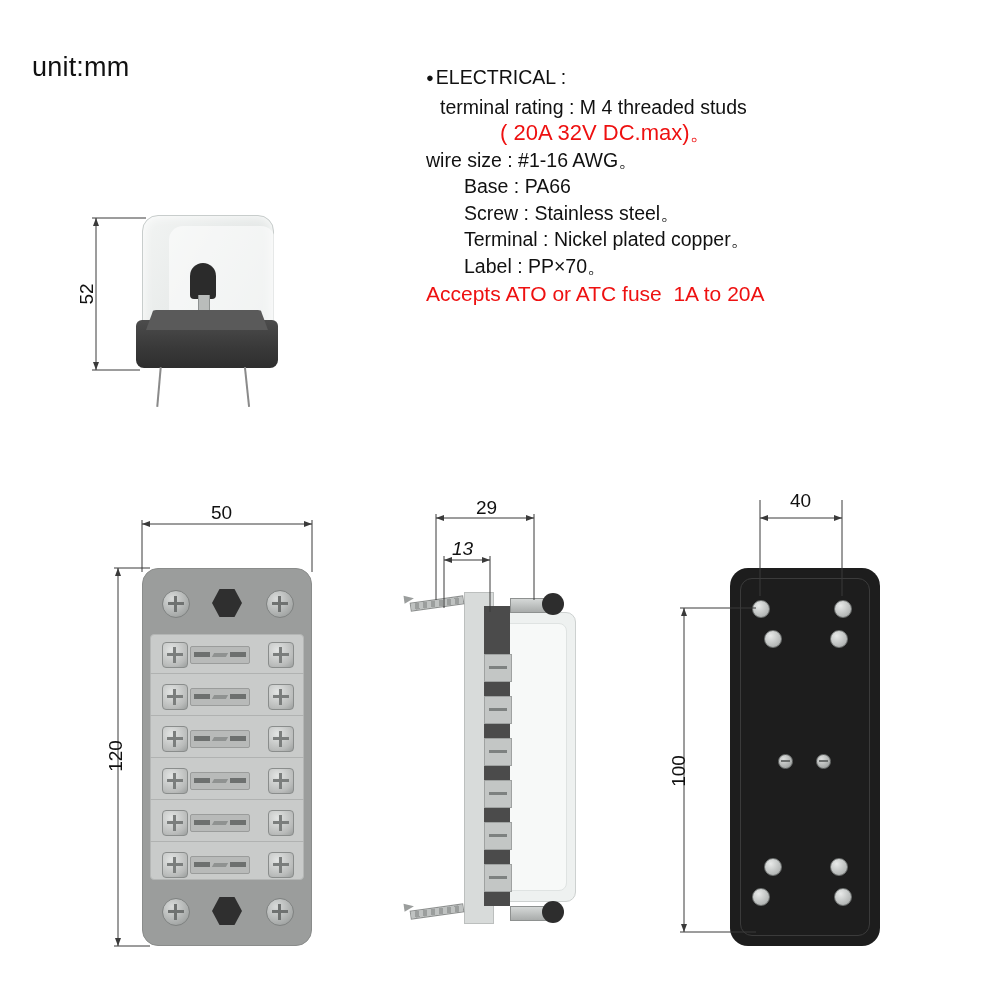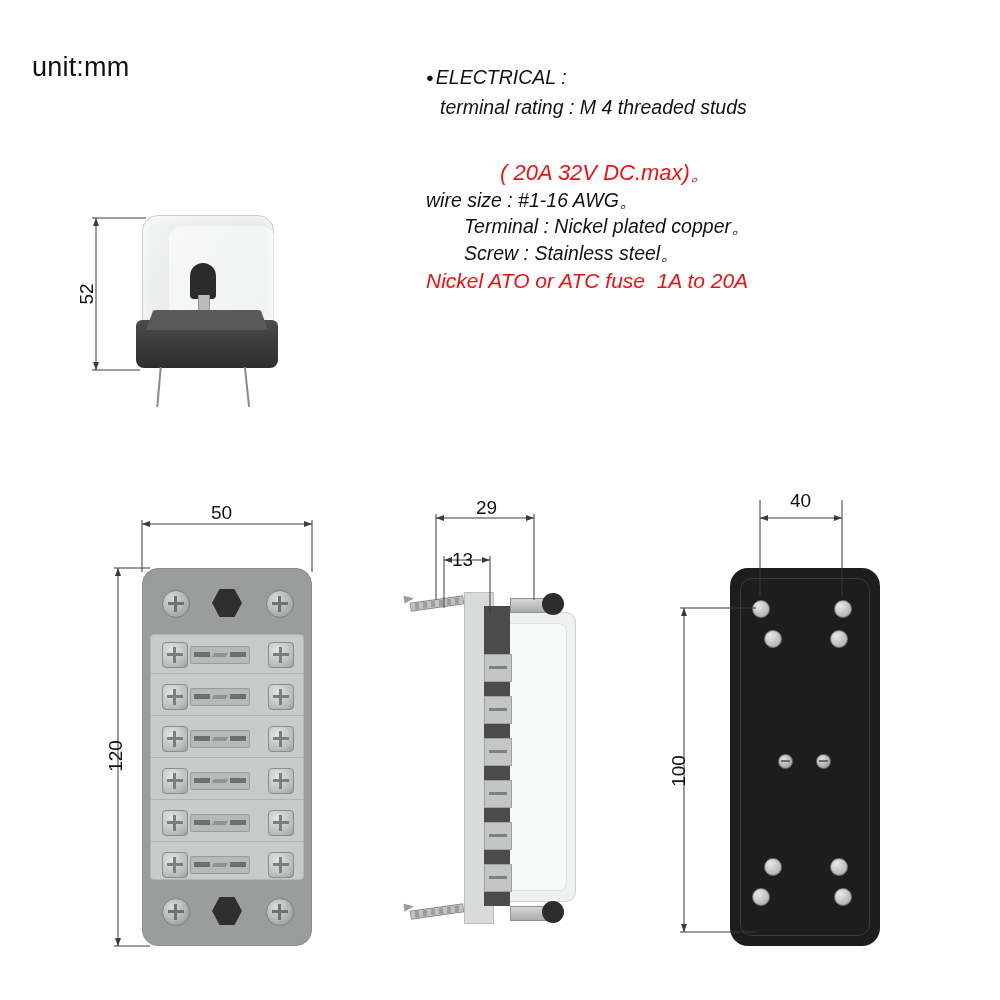--- a/index.html
+++ b/index.html
@@ -32,40 +32,40 @@
   
   #spec-block {
     position: absolute;
     left: 426px;
     top: 64px;
     width: 470px;
     font-size: 19.5px;
     line-height: 26.5px;
     color: #111;
   }
-  #spec-block .line { white-space: pre; font-style: italic; }
+  #spec-block .line { white-space: pre; }
   #spec-block .bullet::before {
     content: "\25CF";
     font-size: 13px;
     position: relative;
     top: -2px;
     margin-right: 2px;
   }
   #spec-block .ind1 { padding-left: 14px; }
   #spec-block .ind2 { padding-left: 38px; }
   #spec-block .red {
     color: #ee1111;
     font-size: 22px;
   }
   #spec-block .red-line {
     color: #ee1111;
     font-size: 21px;
     margin-top: 2px;
   }
-  #spec-block .redcenter { padding-left: 74px; margin-top: 40px; }
+  #spec-block .redcenter { padding-left: 74px; }
 
   
   .dimtext {
     position: absolute;
     font-size: 19px;
     color: #111;
   }
   .dimtext.vert {
     transform: rotate(-90deg);
     transform-origin: 50% 50%;
@@ -391,23 +391,25 @@
 
 <div id="page">
 
   <div id="unit-label">unit:mm</div>
 
   <div id="spec-block">
     <div class="line bullet">ELECTRICAL :</div>
     <div class="line ind1">terminal rating : M 4 threaded studs</div>
     <div class="line redcenter red">( 20A 32V DC.max)。</div>
     <div class="line">wire size : #1-16 AWG。</div>
+    <div class="line ind2">Base : PA66</div>
+    <div class="line ind2">Screw : Stainless steel。</div>
     <div class="line ind2">Terminal : Nickel plated copper。</div>
-    <div class="line ind2">Screw : Stainless steel。</div>
-    <div class="line red-line">Nickel ATO or ATC fuse  1A to 20A</div>
+    <div class="line ind2">Label : PP×70。</div>
+    <div class="line red-line">Accepts ATO or ATC fuse  1A to 20A</div>
   </div>
 
   <div id="view-top">
     <div class="cap">
       <div class="cap-inner"></div>
     </div>
     <div class="knob"></div>
     <div class="stud"></div>
     <div class="nut"></div>
     <div class="base">
@@ -568,17 +570,17 @@
       <polygon points="684,932 681,924 687,924" fill="#3a3a3a" stroke="none"></polygon>
       <line x1="680" y1="608" x2="756" y2="608"></line>
       <line x1="680" y1="932" x2="756" y2="932"></line>
     </g>
   </svg>
 
   <div class="dimtext vert" style="left:76px;top:283px;">52</div>
   <div class="dimtext" style="left:211px;top:502px;">50</div>
   <div class="dimtext vert" style="left:100px;top:745px;">120</div>
   <div class="dimtext" style="left:476px;top:497px;">29</div>
-  <div class="dimtext" style="left:452px;top:549px;">13</div>
+  <div class="dimtext" style="left:452px;top:538px;font-style:italic;">13</div>
   <div class="dimtext" style="left:790px;top:490px;">40</div>
   <div class="dimtext vert" style="left:663px;top:760px;">100</div>
 
 </div>
 
 </body></html>

